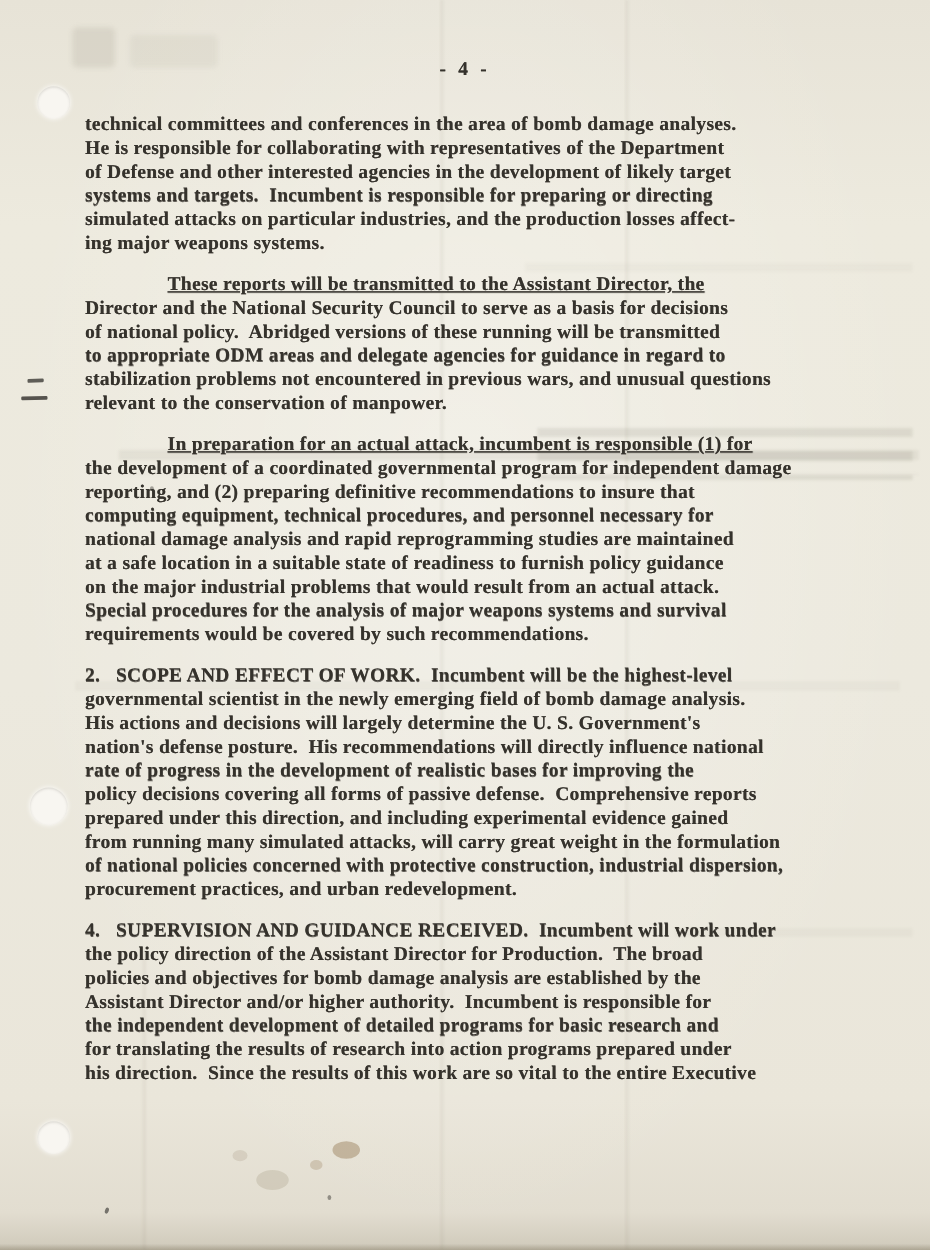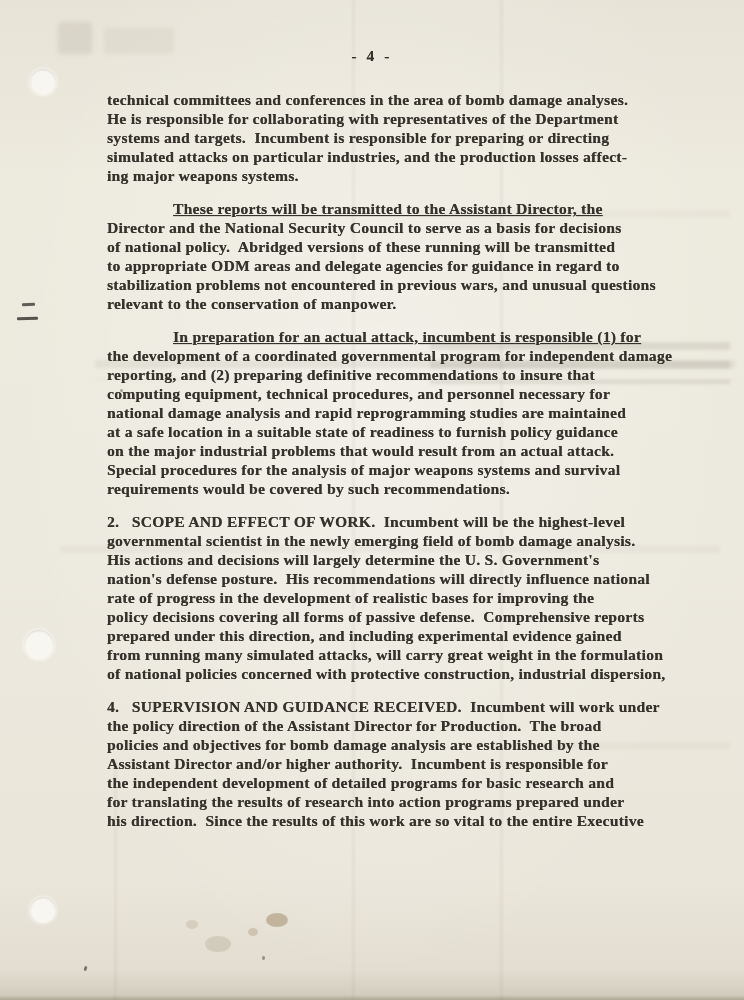--- a/index.html
+++ b/index.html
@@ -39,21 +39,21 @@
   .content {
     position: absolute;
     left: 68px; top: 90px;
     width: 668px;
     font-size: 15.5px;
     line-height: 19px;
     letter-spacing: 0.3px;
     text-shadow: 0.2px 0.2px 0.5px rgba(53,50,44,0.75);
   }
   .paragraph { margin-bottom: 14px; }
-  .line { white-space: pre; margin-left: 39px; }
+  .line { white-space: pre; }
   .line.indent { padding-left: 66px; text-decoration: underline; }
 
   
   .hole {
     position: absolute;
     border-radius: 50%;
     background: #f8f6f1;
     box-shadow: inset 0 1px 2px rgba(90,85,70,0.18), 0 0 4px rgba(255,255,255,0.9);
   }
   .hole.h1 { left: 30px; top: 69px;  width: 26px; height: 26px; }
@@ -115,20 +115,21 @@
 
   <div class="smudge topleft"></div>
   <div class="smudge topleft2"></div>
 
   <div class="page-number">- 4 -</div>
 
   <div class="content" id="content">
       <div class="paragraph">
         <div class="line">technical committees and conferences in the area of bomb damage analyses.</div>
         <div class="line">He is responsible for collaborating with representatives of the Department</div>
+        <div class="line">of Defense and other interested agencies in the development of likely target</div>
         <div class="line">systems and targets.  Incumbent is responsible for preparing or directing</div>
         <div class="line">simulated attacks on particular industries, and the production losses affect-</div>
         <div class="line">ing major weapons systems.</div>
       </div>
       <div class="paragraph">
         <div class="line indent">These reports will be transmitted to the Assistant Director, the</div>
         <div class="line">Director and the National Security Council to serve as a basis for decisions</div>
         <div class="line">of national policy.  Abridged versions of these running will be transmitted</div>
         <div class="line">to appropriate ODM areas and delegate agencies for guidance in regard to</div>
         <div class="line">stabilization problems not encountered in previous wars, and unusual questions</div>
@@ -148,20 +149,21 @@
       <div class="paragraph">
         <div class="line">2.   SCOPE AND EFFECT OF WORK.  Incumbent will be the highest-level</div>
         <div class="line">governmental scientist in the newly emerging field of bomb damage analysis.</div>
         <div class="line">His actions and decisions will largely determine the U. S. Government's</div>
         <div class="line">nation's defense posture.  His recommendations will directly influence national</div>
         <div class="line">rate of progress in the development of realistic bases for improving the</div>
         <div class="line">policy decisions covering all forms of passive defense.  Comprehensive reports</div>
         <div class="line">prepared under this direction, and including experimental evidence gained</div>
         <div class="line">from running many simulated attacks, will carry great weight in the formulation</div>
         <div class="line">of national policies concerned with protective construction, industrial dispersion,</div>
+        <div class="line">procurement practices, and urban redevelopment.</div>
       </div>
       <div class="paragraph">
         <div class="line">4.   SUPERVISION AND GUIDANCE RECEIVED.  Incumbent will work under</div>
         <div class="line">the policy direction of the Assistant Director for Production.  The broad</div>
         <div class="line">policies and objectives for bomb damage analysis are established by the</div>
         <div class="line">Assistant Director and/or higher authority.  Incumbent is responsible for</div>
         <div class="line">the independent development of detailed programs for basic research and</div>
         <div class="line">for translating the results of research into action programs prepared under</div>
         <div class="line">his direction.  Since the results of this work are so vital to the entire Executive</div>
       </div>

